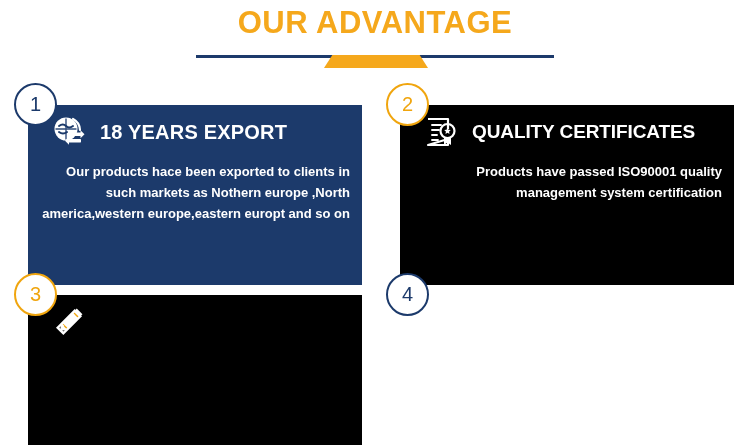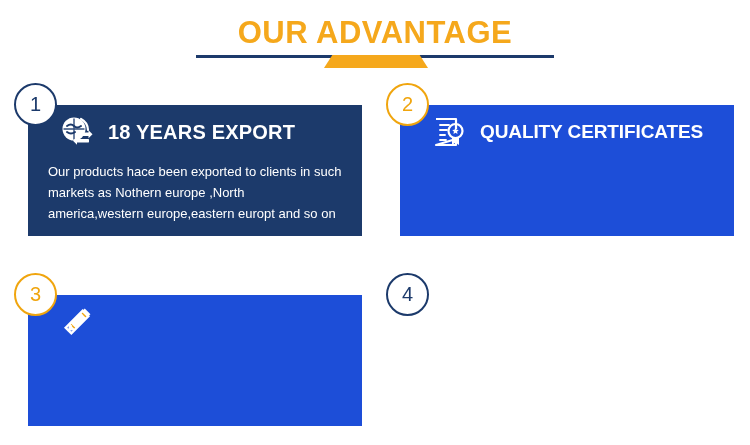--- a/index.html
+++ b/index.html
@@ -19,21 +19,21 @@
   .header {
     position: absolute;
     left: 0;
     top: 0;
     width: 750px;
     height: 80px;
   }
   .page-title {
     position: absolute;
     left: 0;
-    top: 14px;
+    top: 4px;
     width: 750px;
     text-align: center;
     font-size: 31px;
     font-weight: bold;
     letter-spacing: 0.5px;
     color: #F5A81C;
     line-height: 38px;
   }
   .divider-wrap {
     position: absolute;
@@ -76,26 +76,26 @@
   .slot-1 { left: 14px;  top: 3px; }
   .slot-2 { left: 386px; top: 3px; }
   .slot-3 { left: 14px;  top: 193px; }
   .slot-4 { left: 386px; top: 193px; }
 
   .card-panel {
     position: absolute;
     left: 14px;
     top: 22px;
     width: 334px;
-    height: 131px;
+    height: 180px;
     box-sizing: border-box;
-    padding: 0 12px;
+    padding: 0 4px;
   }
   .card-navy  { background: #1C3A6B; }
-  .card-amber { background: #1d4ed8; }
+  .card-amber { background: #000000; }
 
   .badge {
     position: absolute;
     left: 0px;
     top: 0px;
     width: 43px;
     height: 43px;
     border-radius: 50%;
     background: #ffffff;
     box-sizing: border-box;
@@ -135,25 +135,26 @@
     font-size: 20px;
     font-weight: bold;
     color: #ffffff;
     letter-spacing: 0.2px;
     white-space: nowrap;
   }
   .card-heading.tight { font-size: 19px; letter-spacing: -0.1px; }
 
   .card-body {
     margin-top: 2px;
-    text-align: left;
+    text-align: right;
     font-size: 13px;
     line-height: 21px;
     color: #ffffff;
     padding: 0 8px;
+    font-weight: bold;
   }
 </style>
 </head>
 <body>
 
 <div class="header">
   <div class="page-title">OUR ADVANTAGE</div>
 
   <div class="divider-wrap">
     <div class="divider-line"></div>
@@ -192,20 +193,21 @@
           <svg width="34" height="34" viewBox="0 0 34 34">
             <path d="M4 4 H24 V14 M24 24 V30 H4 Z" stroke="#ffffff" stroke-width="2.2" fill="none" stroke-linejoin="round"></path>
             <path d="M8 10 H17 M8 15 H15 M8 20 H13 M8 25 H14" stroke="#ffffff" stroke-width="1.9" stroke-linecap="round"></path>
             <circle cx="23.5" cy="16" r="7" fill="none" stroke="#ffffff" stroke-width="2.2"></circle>
             <path d="M23.5 12.6 l1 2.1 2.3 0.3 -1.7 1.6 0.4 2.3 -2-1.1 -2 1.1 0.4-2.3 -1.7-1.6 2.3-0.3 Z" fill="#ffffff"></path>
             <path d="M20 22 L20 30 L23.5 27.5 L27 30 L27 22 Z" fill="#ffffff"></path>
           </svg>
         </span>
         <span class="card-heading tight">QUALITY CERTIFICATES</span>
       </div>
+      <div class="card-body">Products have passed ISO90001 quality management system certification</div>
     </div>
     <div class="badge badge-amber">2</div>
   </div>
 
   <div class="card-slot slot-3">
     <div class="card-panel card-amber">
       <div class="card-head">
         <span class="card-icon">
           <svg width="36" height="36" viewBox="0 0 36 36">
             <g transform="rotate(45 18 18)">

